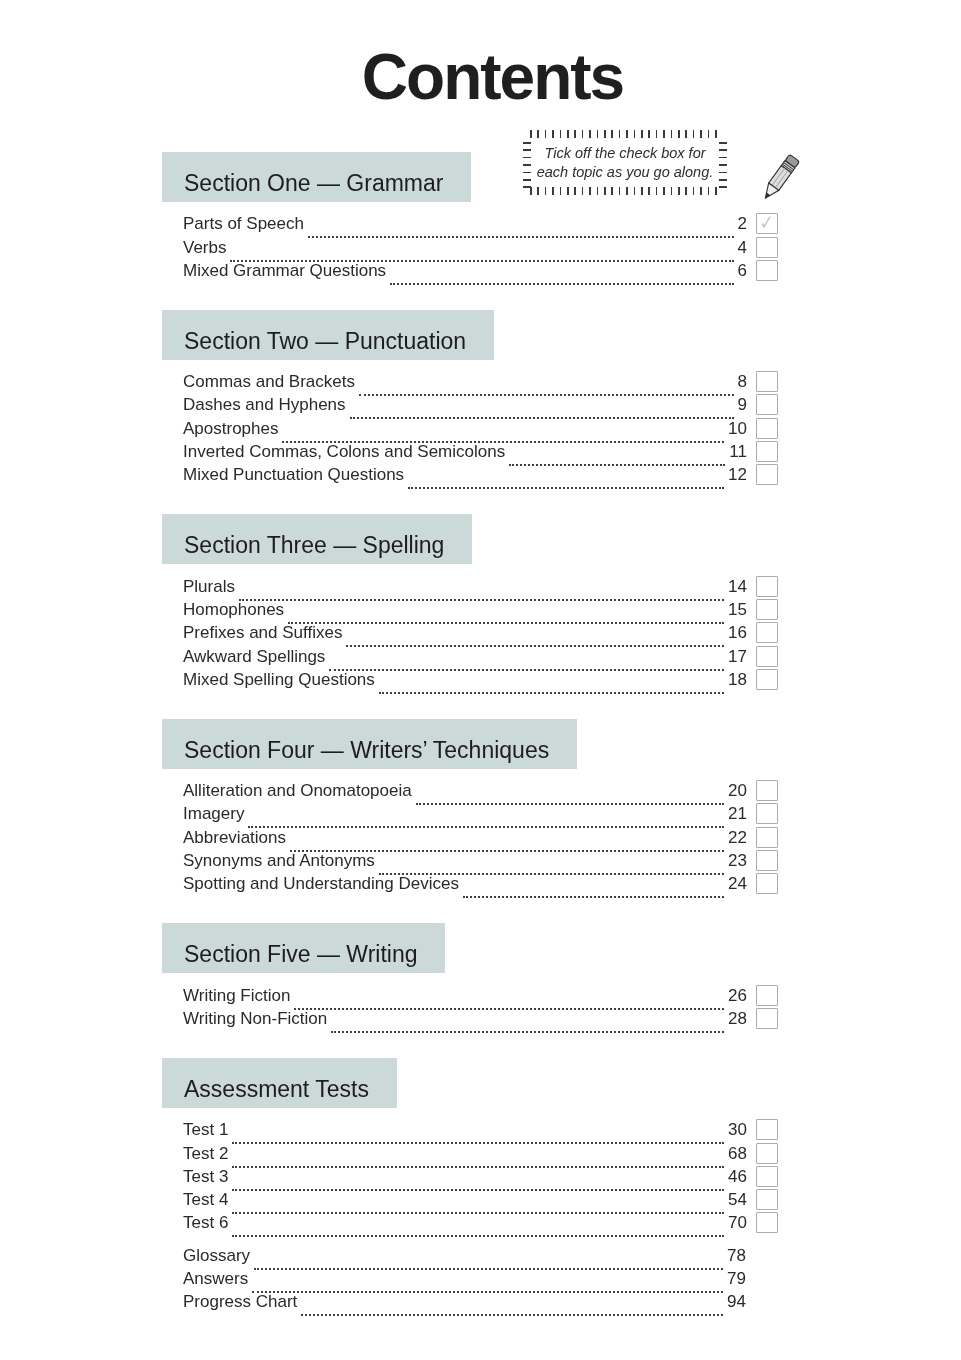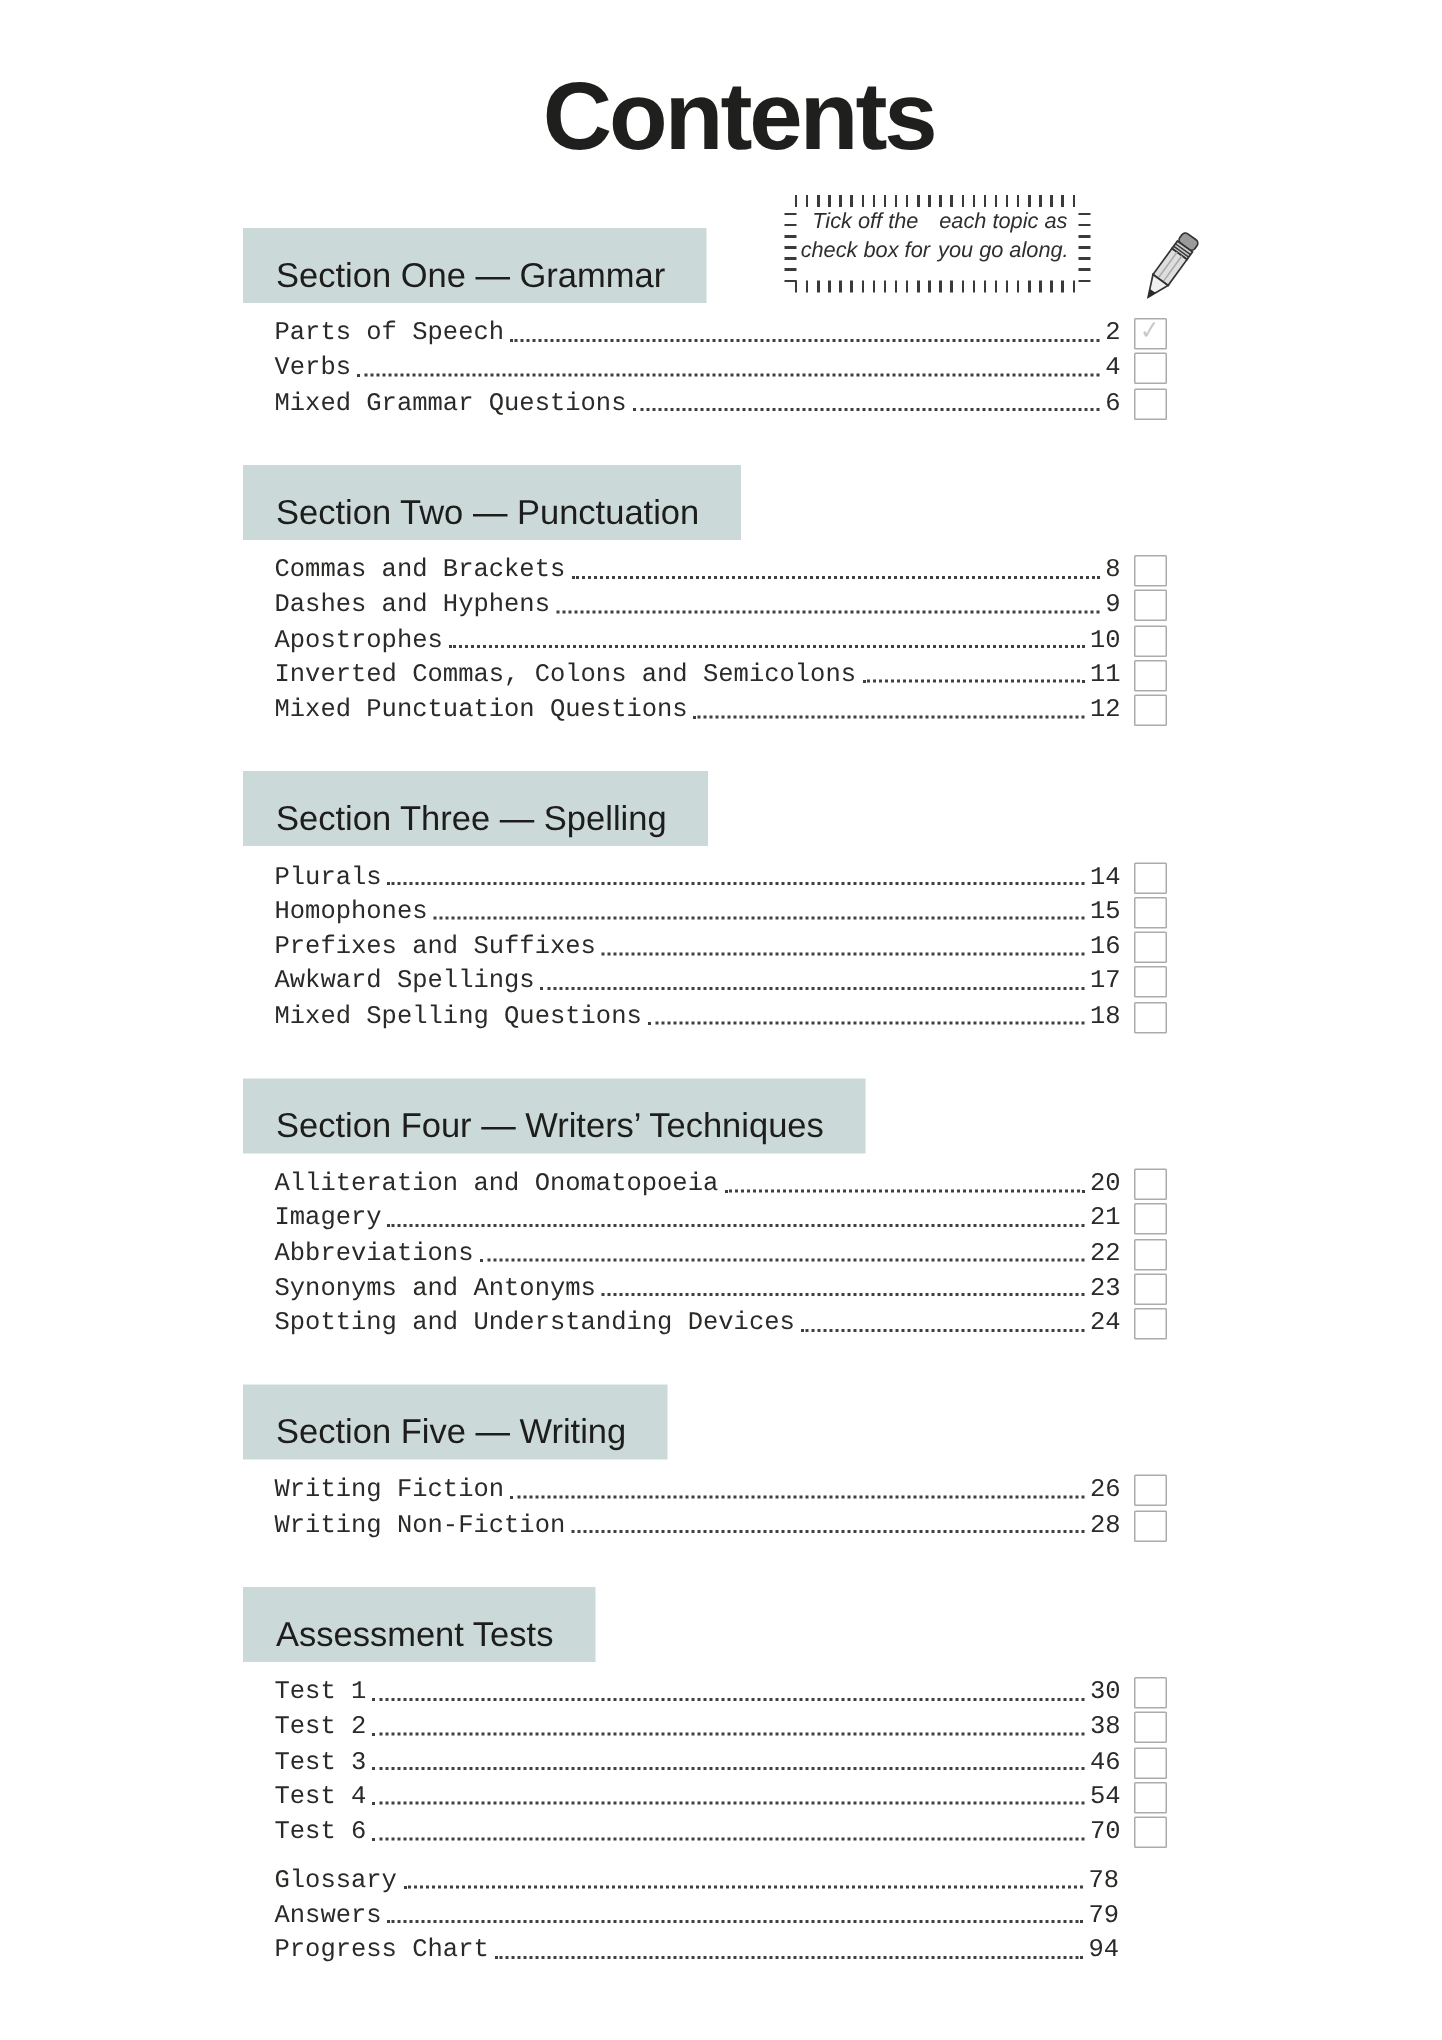--- a/index.html
+++ b/index.html
@@ -23,40 +23,40 @@
   }
   
   .note { position:absolute; left:523px; top:130px; width:204px; height:65px; }
   .hatch { position:absolute; }
   .h-top    { left:7px; right:7px; top:0;    height:8px; background:repeating-linear-gradient(90deg,#3a3a3a 0 1.6px,transparent 1.6px 7.4px); }
   .h-bottom { left:7px; right:7px; bottom:0; height:8px; background:repeating-linear-gradient(90deg,#3a3a3a 0 1.6px,transparent 1.6px 7.4px); }
   .h-left   { top:7px; bottom:7px; left:0;   width:8px;  background:repeating-linear-gradient(0deg,#3a3a3a 0 1.6px,transparent 1.6px 7.4px); }
   .h-right  { top:7px; bottom:7px; right:0;  width:8px;  background:repeating-linear-gradient(0deg,#3a3a3a 0 1.6px,transparent 1.6px 7.4px); }
   .note-text {
     position:absolute; left:10px; right:10px; top:9px; bottom:9px;
-    display:flex; justify-content:center;
+    display:flex; flex-direction:column; justify-content:center;
     text-align:center; font-style:italic;
     font-size:14.5px; line-height:19px; color:#2e2e2e;
   }
   
   .pencil { position:absolute; left:766px; top:152px; width:28px; height:52px; transform:rotate(36deg); }
   
   .toc { margin:40px 0 0 162px; width:616px; }
   .section { margin-top:29px; }
   .section.first { margin-top:0; }
   .section-header {
     display:inline-block;
     background:var(--header-bg, #ccd9d9);
     font-size:23px; line-height:38px;
     padding:12px 28px 0 22px;
     color:#1d1d1b;
     white-space:nowrap;
   }
   .rows { margin-top:9px; padding-left:21px; }
-  .row { display:flex; align-items:center; height:23.3px; font-size:17px; color:#2a2a28;font-family:Liberation Mono, monospace; }
+  .row { display:flex; align-items:flex-end; height:23.3px; font-size:17px; color:#2a2a28; }
   .lbl { white-space:nowrap; }
   .leader { flex:1; height:0; border-bottom:2px dotted #3f3f3f; margin:0 4px; transform:translateY(4px); }
   .pg { white-space:nowrap; }
   .cb {
     flex:0 0 auto; box-sizing:border-box;
     width:22px; height:21px;
     border:1.5px solid #ababab; border-radius:1px;
     margin-left:9px; background:#fff;
     display:flex; align-items:center; justify-content:center;
   }
@@ -254,21 +254,21 @@
       <div class="rows">
         <div class="row">
           <span class="lbl">Test 1</span>
           <span class="leader"></span>
           <span class="pg">30</span>
           <span class="cb"></span>
         </div>
         <div class="row">
           <span class="lbl">Test 2</span>
           <span class="leader"></span>
-          <span class="pg">38</span>
+          <span class="pg">68</span>
           <span class="cb"></span>
         </div>
         <div class="row">
           <span class="lbl">Test 3</span>
           <span class="leader"></span>
           <span class="pg">46</span>
           <span class="cb"></span>
         </div>
         <div class="row">
           <span class="lbl">Test 4</span>

